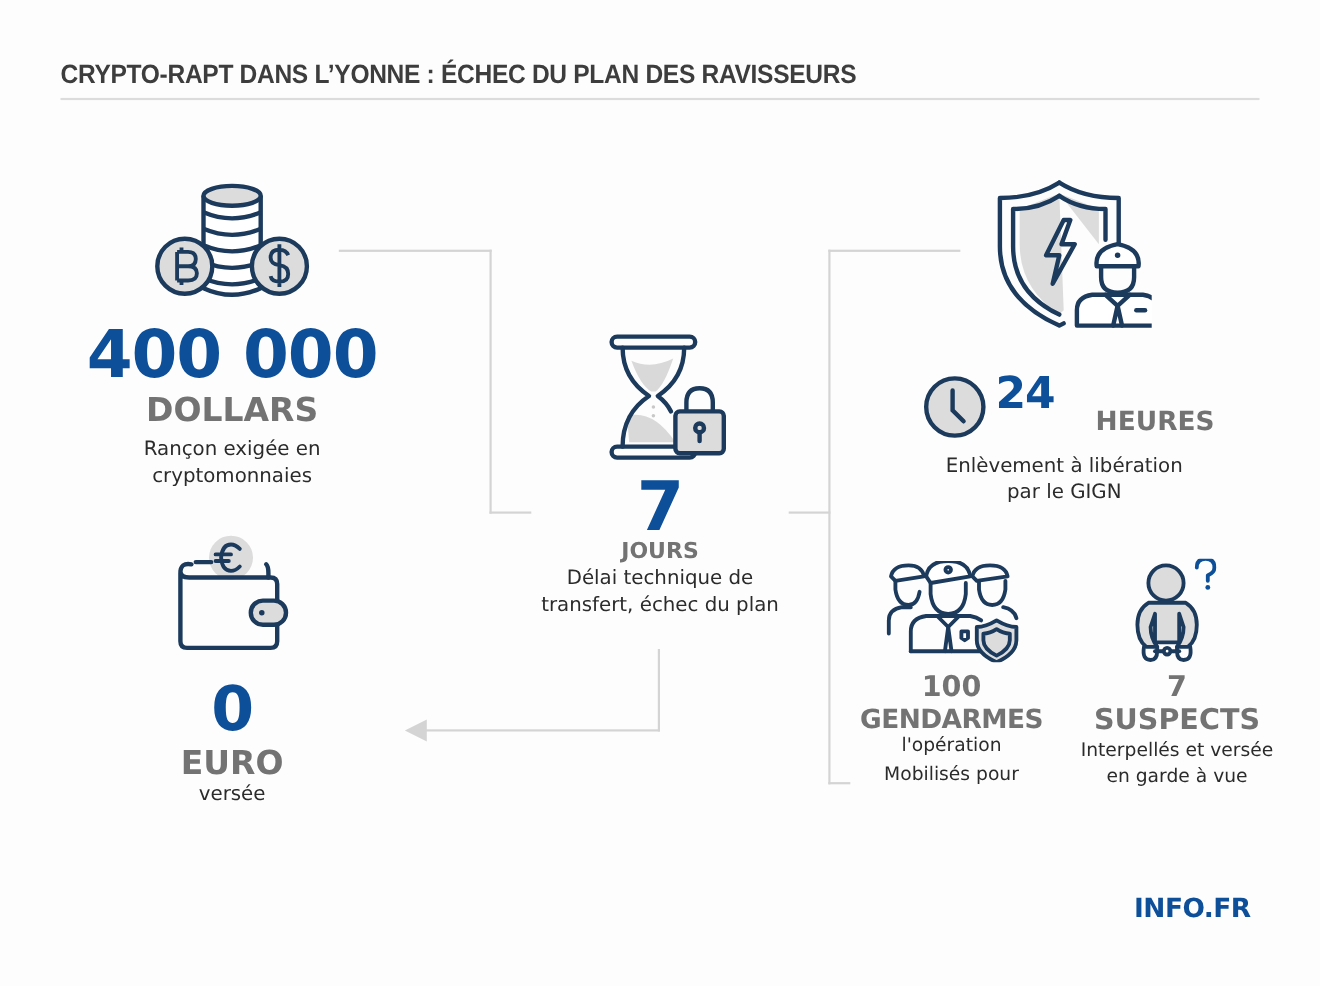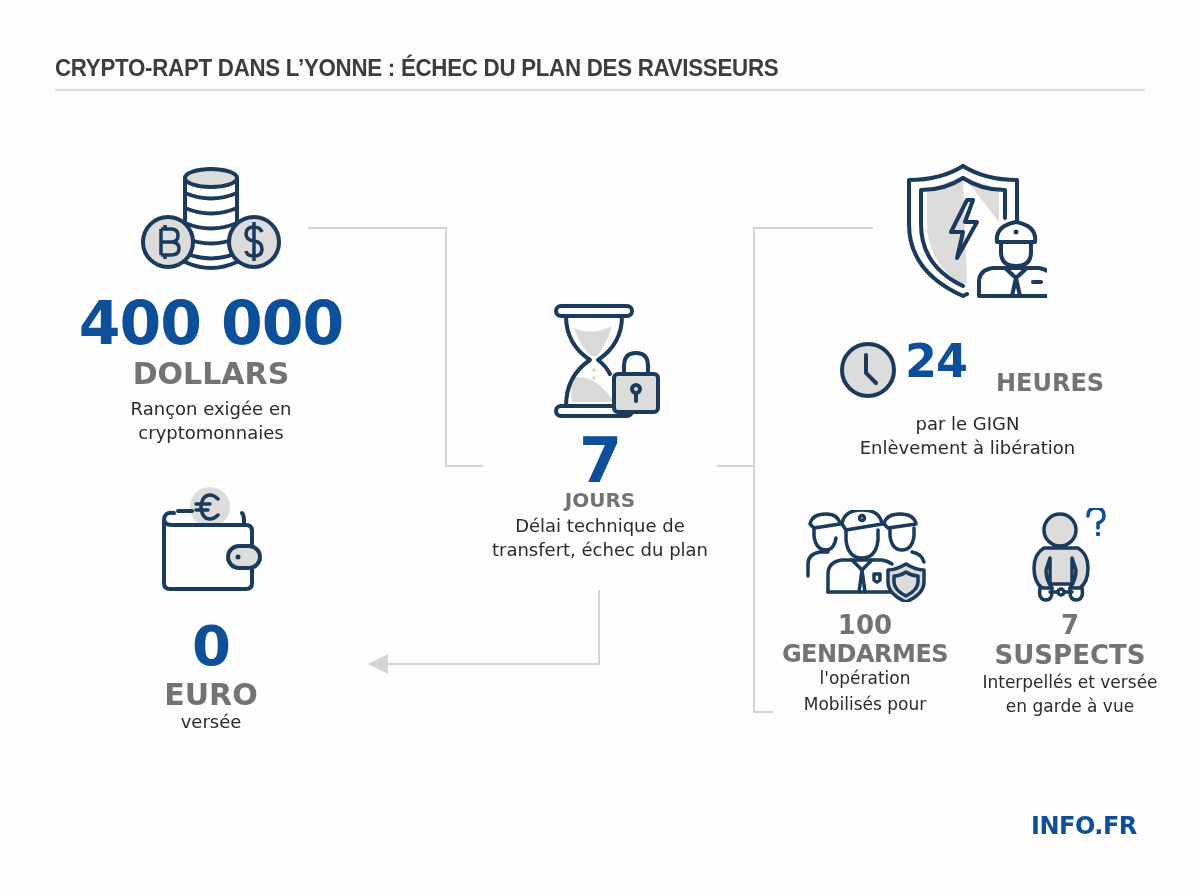--- a/index.html
+++ b/index.html
@@ -140,26 +140,26 @@
     <path d="M128 120 L136 120"></path>
   </svg>
 </div>
 <div class="icon" style="left:838px; top:341px; width:60px; height:58px;">
   <svg viewBox="0 0 60 58" fill="none" stroke="#1b3a5c" stroke-width="4" stroke-linecap="round">
     <circle cx="30" cy="29" r="26" fill="#dcdcdc"></circle>
     <path d="M28 14 L28 32 L38 42"></path>
   </svg>
 </div>
 <div class="block" style="left:800px; top:338px; width:340px; text-align:left;">
-  <span class="big" style="font-size:46px; position:absolute; left:105px; top:0;">24</span>
+  <span class="big" style="font-size:40px; position:absolute; left:105px; top:0;">24</span>
   <span class="unit" style="font-size:24px; position:absolute; left:196px; top:33px;">HEURES</span>
 </div>
 <div class="block" style="left:800px; top:412px; width:335px;">
+  <div class="desc">Enlèvement à libération</div>
   <div class="desc">par le GIGN</div>
-  <div class="desc">Enlèvement à libération</div>
 </div>
 
 <div class="icon" style="left:804px; top:510px; width:124px; height:92px;">
   <svg viewBox="0 0 124 92" fill="none" stroke="#1b3a5c" stroke-width="3.5" stroke-linejoin="round" stroke-linecap="round">
     <path d="M6 14 Q8 4 22 4 Q34 4 36 14 L10 18 Z"></path>
     <path d="M10 18 L10 26 Q12 40 22 40 Q30 40 32 28"></path>
     <path d="M4 66 L4 54 Q4 44 16 42 L24 42"></path>
     <path d="M80 14 Q82 4 96 4 Q110 4 112 14 L84 18 Z"></path>
     <path d="M86 18 L86 26 Q88 40 98 40 Q108 40 110 26 L110 18"></path>
     <path d="M108 42 Q118 44 120 52"></path>

